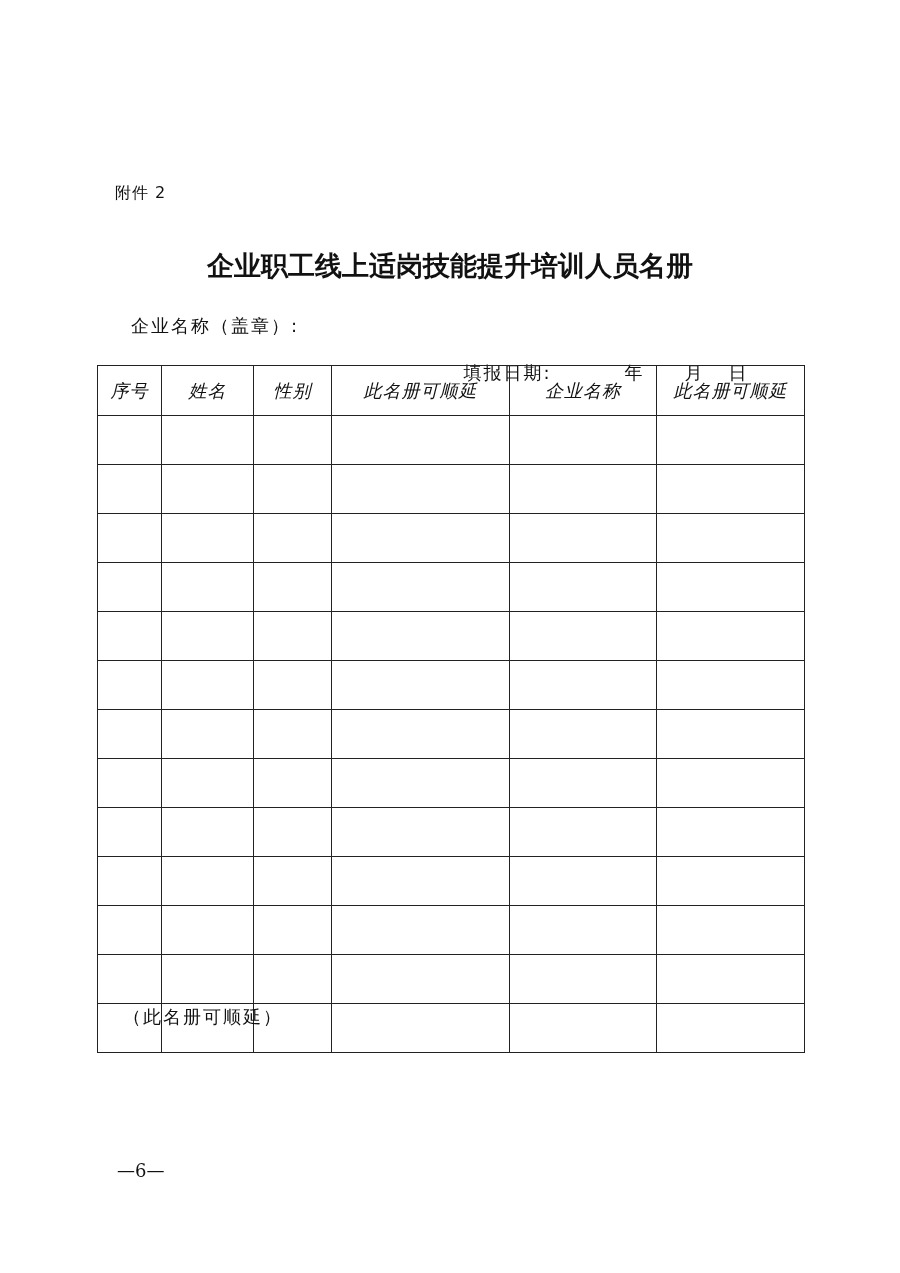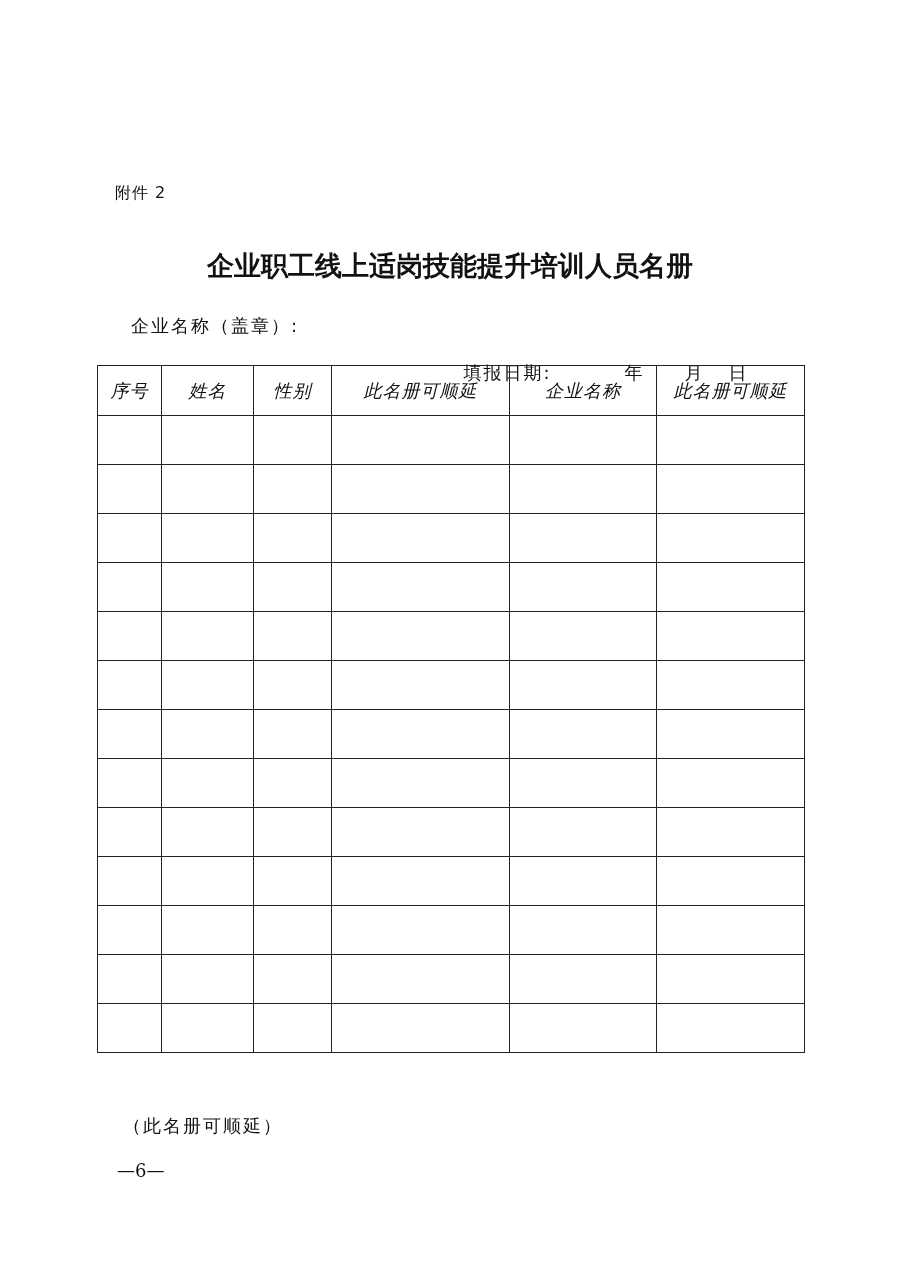--- a/index.html
+++ b/index.html
@@ -71,21 +71,21 @@
       font-weight: normal;
       font-size: 18px;
       letter-spacing: 1px;
     }
     table.roster thead tr { height: 50px; }
     table.roster tbody tr { height: 49px; }
 
     .note {
       position: absolute;
       left: 123px;
-      top: 1114px;
+      top: 1005px;
       font-size: 18px;
       letter-spacing: 2px;
     }
     .page-num {
       position: absolute;
       left: 117px;
       top: 1160px;
       font-family: "DejaVu Serif", serif;
       font-size: 18px;
     }

